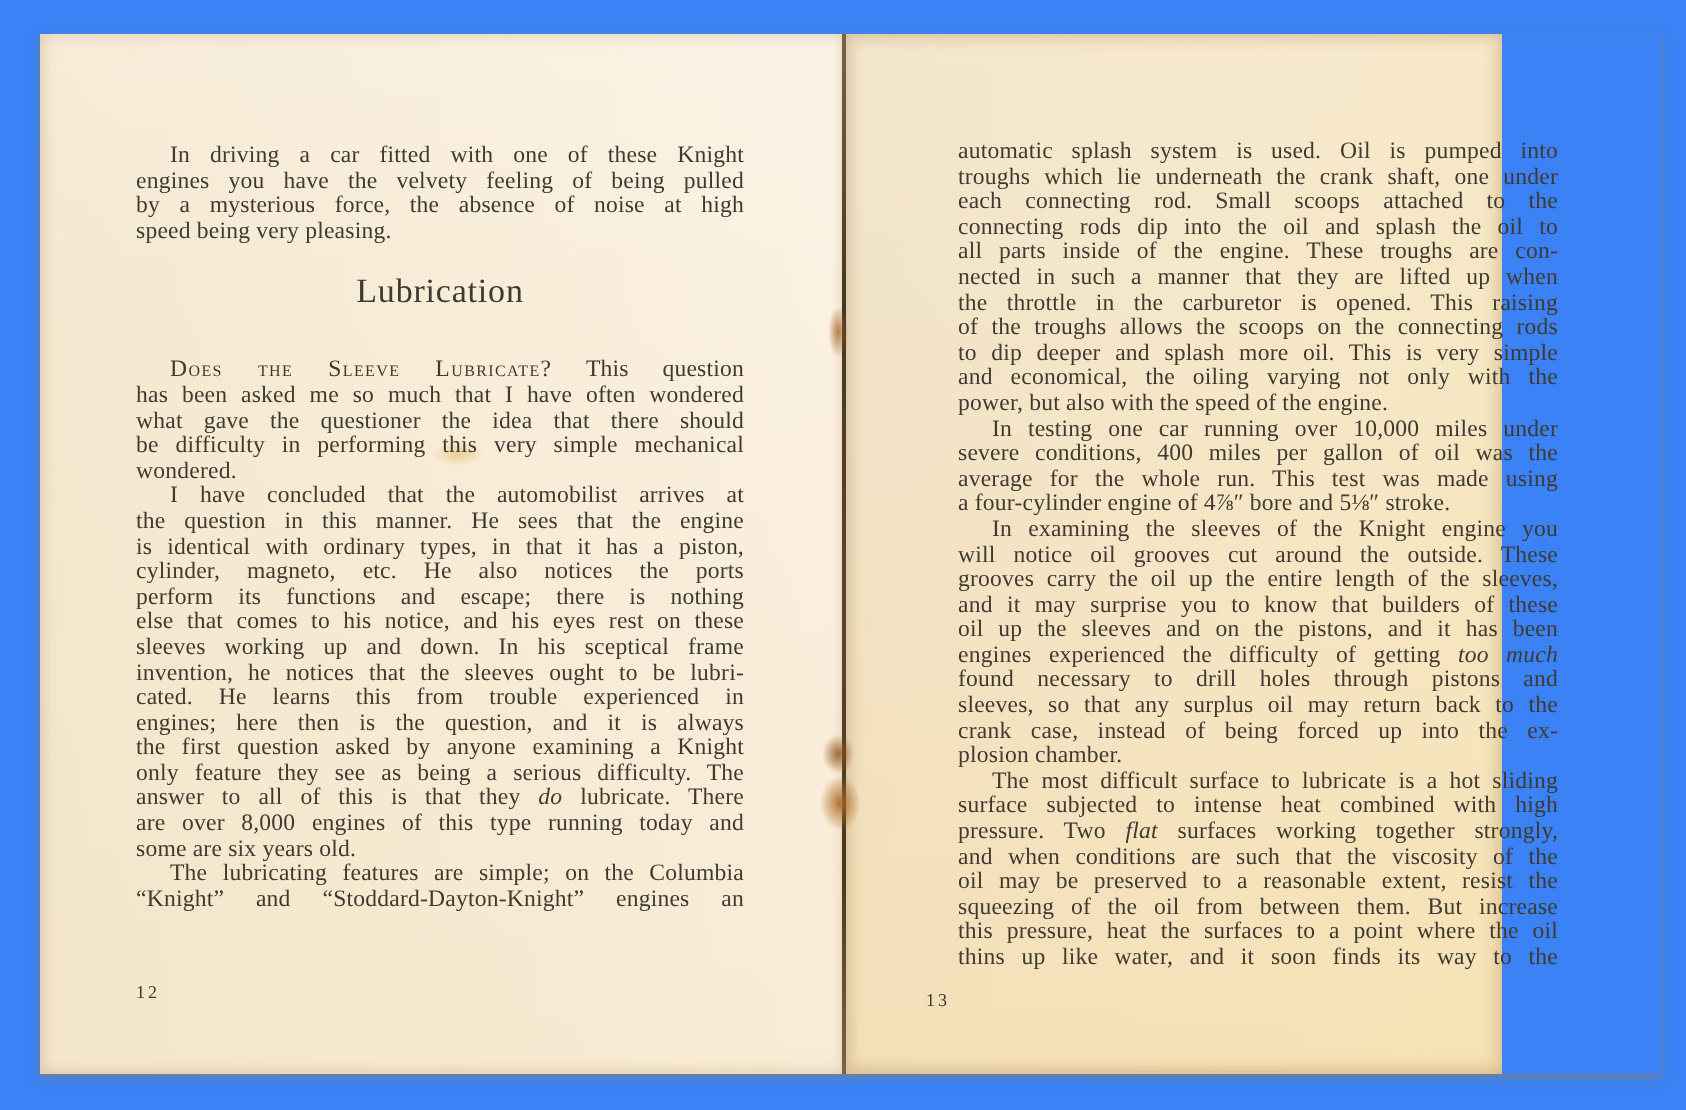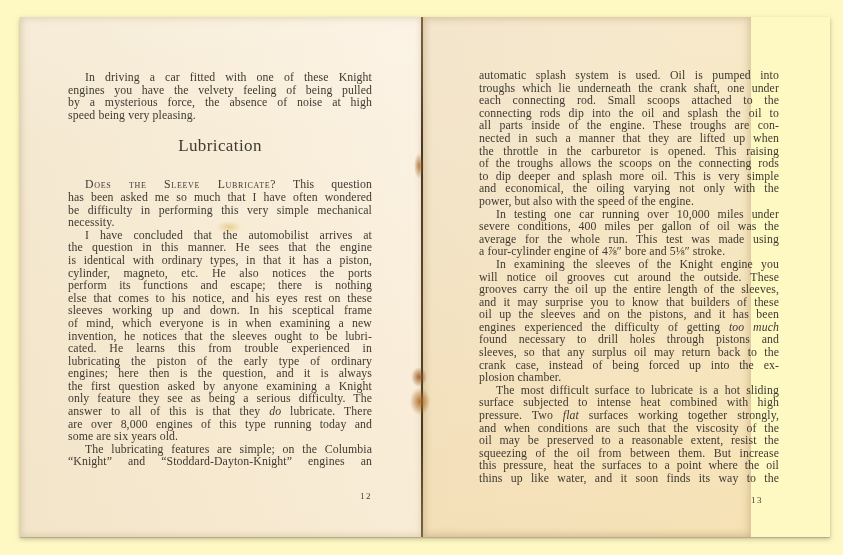--- a/index.html
+++ b/index.html
@@ -1,18 +1,18 @@
 <!DOCTYPE html>
 <html style="--ink: #3f3a31;"><head>
 <meta charset="utf-8">
 <style>
   html,body { margin:0; padding:0; background:#ffffff; }
   .screenshot {
     position:relative; width:843px; height:555px;
-    background:#fef9c3; overflow:hidden;
+    background:#3b82f6; overflow:hidden;
     font-family:"Liberation Serif","DejaVu Serif",serif;
   }
   .book {
     position:absolute; left:20px; top:17px; width:810px; height:520px;
     display:flex;
     box-shadow:0 2px 5px rgba(140,128,105,0.5), 0 1px 1px rgba(140,128,105,0.4);
   }
   .page { position:relative; height:100%; }
   .page.left {
     width:401px;
@@ -55,21 +55,21 @@
   .line.firstline { text-indent:17px; }
 
   .heading {
     text-align:center; font-size:17px; line-height:20px;
     margin:15px 0 22px 0; letter-spacing:0.4px; color:var(--ink,#3f3a31);
   }
   .sc { font-variant:small-caps; letter-spacing:0.7px; }
 
   .page-number {
     position:absolute; font-size:9px; letter-spacing:1.5px;
-    color:var(--ink,#3f3a31); text-align:right;
+    color:var(--ink,#3f3a31); text-align:left;
   }
   .left  .page-number { left:48px; width:304px; top:474px; }
   .right .page-number { left:40px; width:300px; top:478px; }
 </style>
 </head>
 <body>
 
 <div class="screenshot">
   <div class="book">
 
@@ -79,35 +79,34 @@
           <div class="paragraph">
             <div class="line firstline">In driving a car fitted with one of these Knight</div>
             <div class="line">engines you have the velvety feeling of being pulled</div>
             <div class="line">by a mysterious force, the absence of noise at high</div>
             <div class="line lastline">speed being very pleasing.</div>
           </div>
           <div class="heading">Lubrication</div>
           <div class="paragraph">
             <div class="line firstline"><span class="sc">Does the Sleeve Lubricate?</span> This question</div>
             <div class="line">has been asked me so much that I have often wondered</div>
+            <div class="line">what gave the questioner the idea that there should</div>
             <div class="line">be difficulty in performing this very simple mechanical</div>
-            <div class="line lastline">necessity.</div>
+            <div class="line lastline">wondered.</div>
           </div>
           <div class="paragraph">
             <div class="line firstline">I have concluded that the automobilist arrives at</div>
             <div class="line">the question in this manner. He sees that the engine</div>
             <div class="line">is identical with ordinary types, in that it has a piston,</div>
             <div class="line">cylinder, magneto, etc. He also notices the ports</div>
             <div class="line">perform its functions and escape; there is nothing</div>
             <div class="line">else that comes to his notice, and his eyes rest on these</div>
             <div class="line">sleeves working up and down. In his sceptical frame</div>
-            <div class="line">of mind, which everyone is in when examining a new</div>
             <div class="line">invention, he notices that the sleeves ought to be lubri-</div>
             <div class="line">cated. He learns this from trouble experienced in</div>
-            <div class="line">lubricating the piston of the early type of ordinary</div>
             <div class="line">engines; here then is the question, and it is always</div>
             <div class="line">the first question asked by anyone examining a Knight</div>
             <div class="line">only feature they see as being a serious difficulty. The</div>
             <div class="line">answer to all of this is that they <i>do</i> lubricate. There</div>
             <div class="line">are over 8,000 engines of this type running today and</div>
             <div class="line lastline">some are six years old.</div>
           </div>
           <div class="paragraph">
             <div class="line firstline">The lubricating features are simple; on the Columbia</div>
             <div class="line">“Knight” and “Stoddard-Dayton-Knight” engines an</div>

